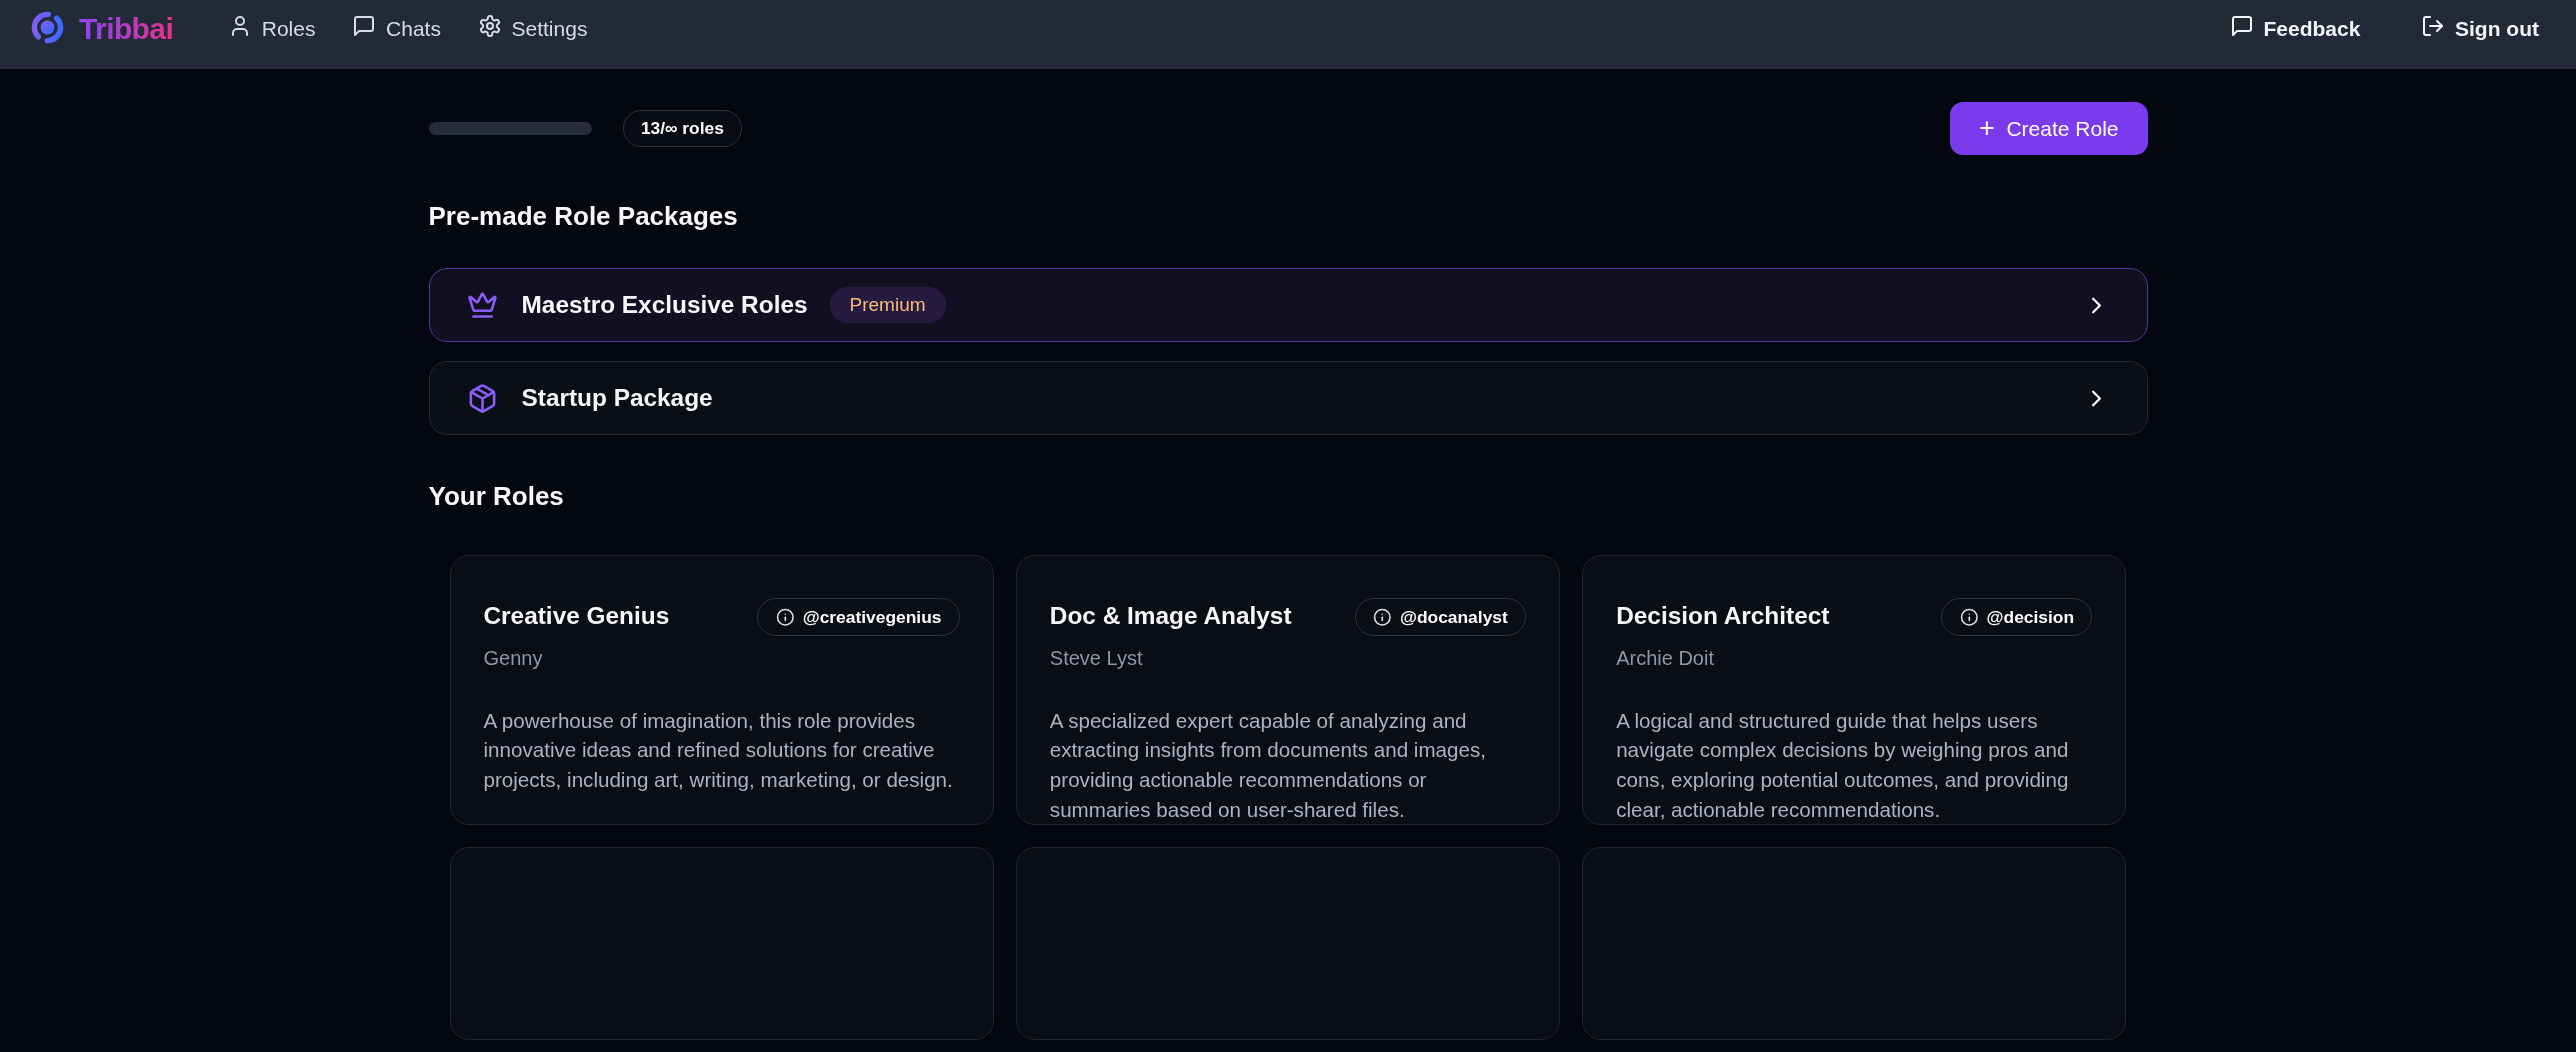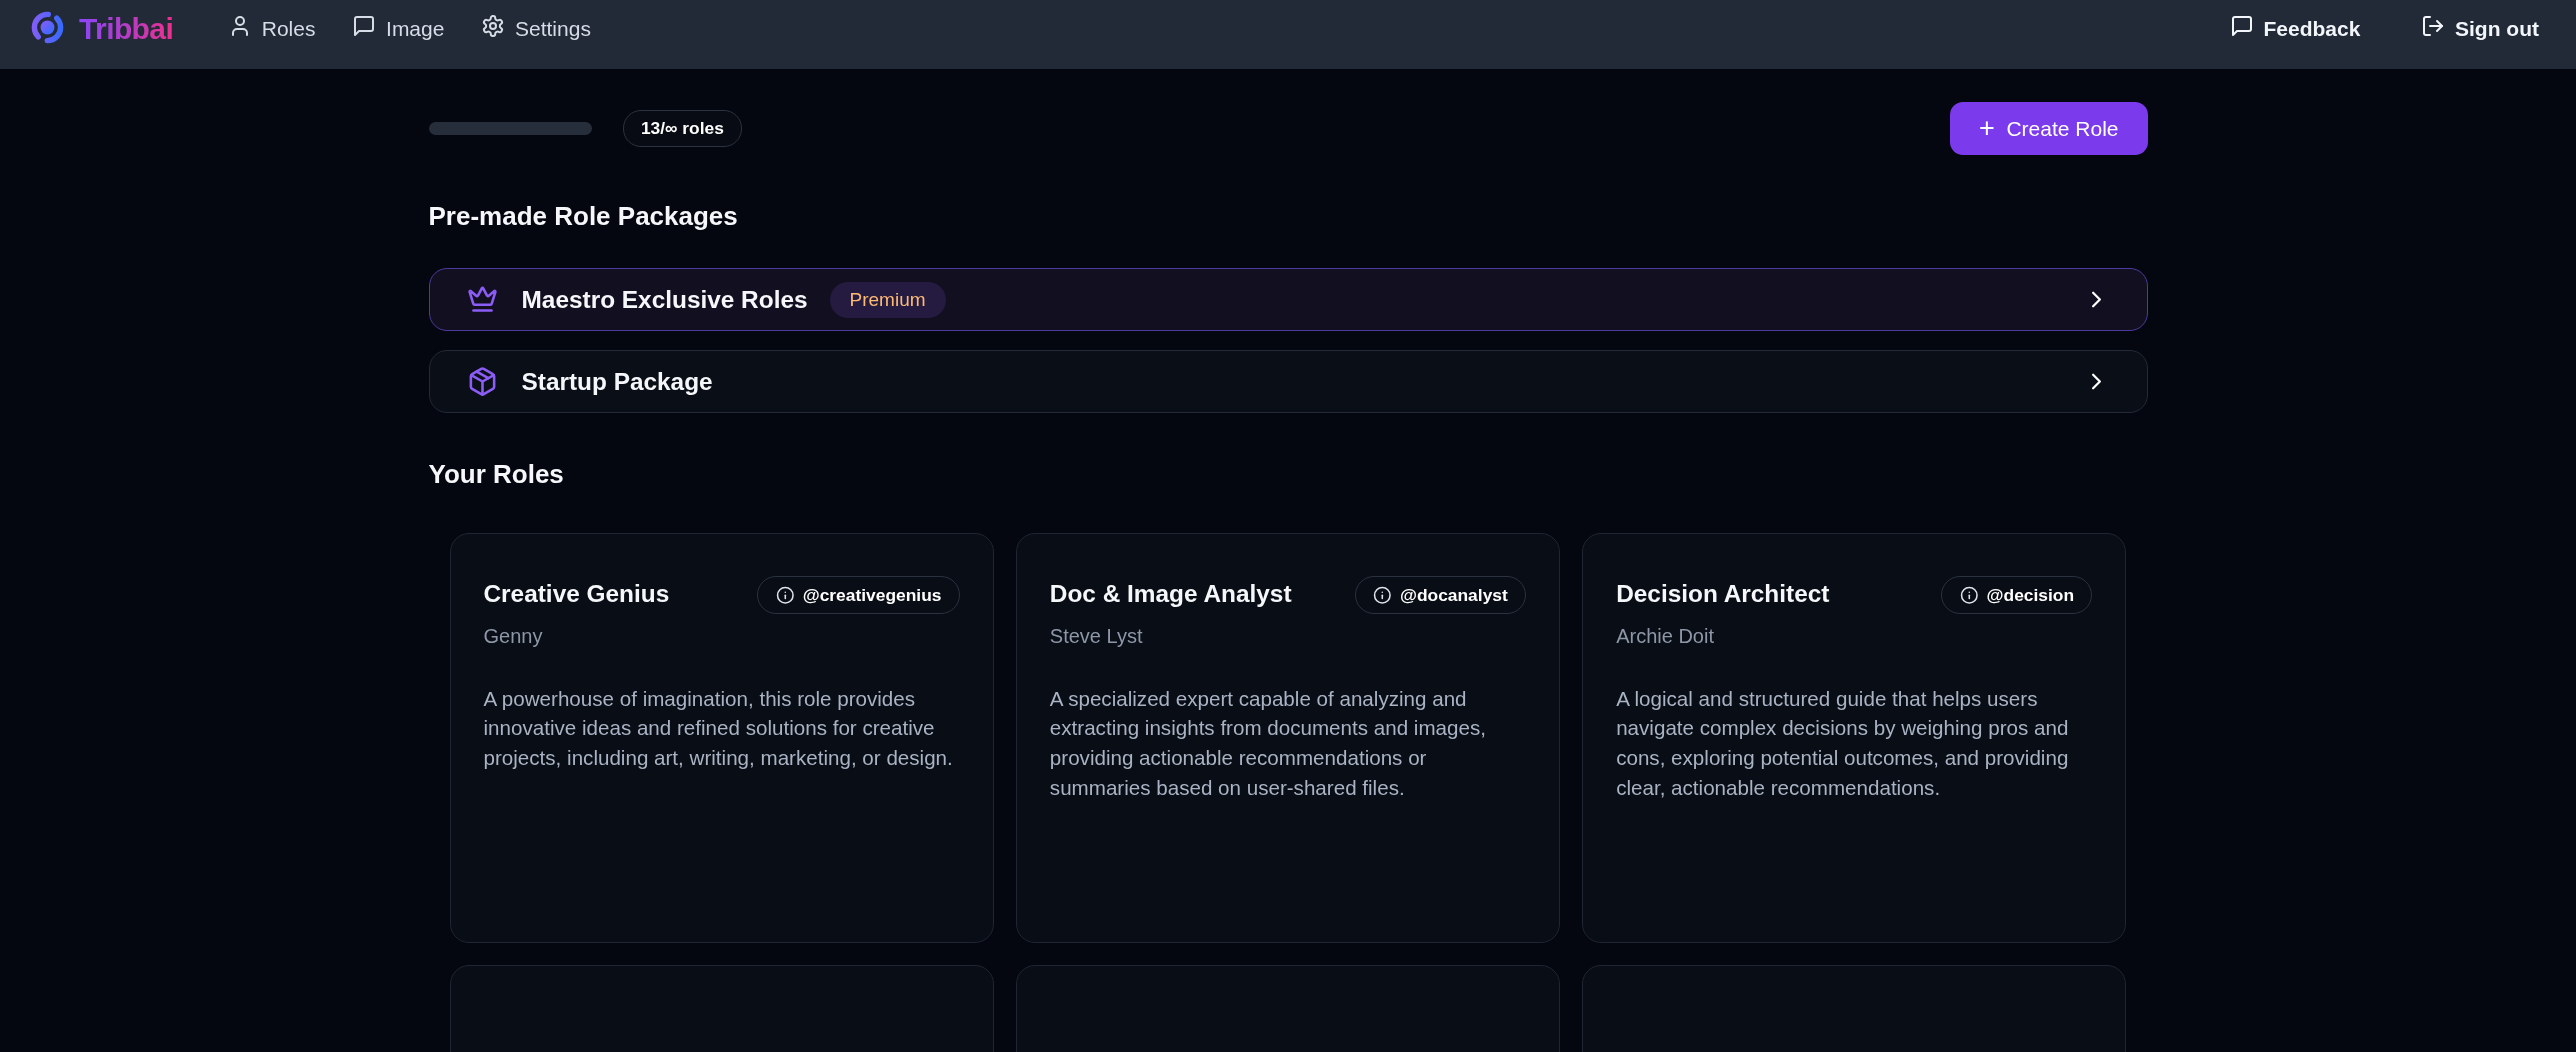--- a/index.html
+++ b/index.html
@@ -52,21 +52,21 @@
     font-size:21px; font-family:inherit;
   }
   .create-btn .plus { font-size:27px; font-weight:400; line-height:1; }
 
   .section-heading { font-size:26px; font-weight:bold; color:#f5f7fa; }
   .heading-packages { margin-top:46px; margin-bottom:36px; }
   .heading-roles { margin-top:46px; margin-bottom:43px; }
 
   
   .package-row {
-    height:63px; border-radius:18px; margin-bottom:19px;
+    height:74px; border-radius:18px; margin-bottom:19px;
     background:#0a0e17; border:1.3px solid #232936;
     display:flex; align-items:center; padding:0 37px;
     cursor:pointer;
   }
   .package-row.premium { background:#120f20; border-color:#4c3b9e; }
   .package-row svg.pkg-icon { width:31px; height:31px; color:#8b5cf6; flex:none; }
   .package-title { font-size:24.4px; font-weight:600; color:#f5f7fa; margin-left:24px; }
   .premium-badge {
     margin-left:22px; background:#251b41; color:#fdba74;
     font-size:19px; padding:7px 20px; border-radius:20.6px;
@@ -74,21 +74,21 @@
   .package-row .chevron { margin-left:auto; width:27px; height:27px; color:#ffffff; }
 
   
   .cards-grid {
     width:1677px; margin:0 auto;
     display:grid; grid-template-columns:repeat(3,1fr);
     column-gap:22px; row-gap:22px;
   }
   .role-card {
     background:#090d15; border:1.3px solid #1f2532; border-radius:19px;
-    padding:46px 33px 49px; height:410px; cursor:pointer;
+    padding:46px 33px 49px; height:270px; cursor:pointer;
   }
   .role-card.partial { height:193px; padding:0; }
   .card-head { display:flex; justify-content:space-between; align-items:flex-start; }
   .card-title { font-size:24.4px; font-weight:bold; color:#f5f7fa; }
   .handle-badge {
     display:flex; align-items:center; gap:8.4px; flex:none;
     border:1.3px solid #2a313f; border-radius:642px; padding:7.7px 17.4px;
     font-size:17.4px; font-weight:bold; color:#ffffff; margin-top:-3.9px;
   }
   .handle-badge svg { width:18.6px; height:18.6px; color:#dfe4ec; }
@@ -124,21 +124,21 @@
         </svg>
       </span>
       <span>Roles</span>
     </a>
     <a class="nav-link">
       <span>
         <svg viewBox="0 0 24 24" fill="none" stroke="currentColor" stroke-width="2" stroke-linecap="round" stroke-linejoin="round" width="24" height="24">
           <path d="M21 15a2 2 0 0 1-2 2H7l-4 4V5a2 2 0 0 1 2-2h14a2 2 0 0 1 2 2z"></path>
         </svg>
       </span>
-      <span>Image</span>
+      <span>Chats</span>
     </a>
     <a class="nav-link">
       <span>
         <svg viewBox="0 0 24 24" fill="none" stroke="currentColor" stroke-width="2" stroke-linecap="round" stroke-linejoin="round" width="24" height="24">
           <path d="M12.22 2h-.44a2 2 0 0 0-2 2v.18a2 2 0 0 1-1 1.73l-.43.25a2 2 0 0 1-2 0l-.15-.08a2 2 0 0 0-2.73.73l-.22.38a2 2 0 0 0 .73 2.73l.15.1a2 2 0 0 1 1 1.72v.51a2 2 0 0 1-1 1.74l-.15.09a2 2 0 0 0-.73 2.73l.22.38a2 2 0 0 0 2.73.73l.15-.08a2 2 0 0 1 2 0l.43.25a2 2 0 0 1 1 1.73V20a2 2 0 0 0 2 2h.44a2 2 0 0 0 2-2v-.18a2 2 0 0 1 1-1.73l.43-.25a2 2 0 0 1 2 0l.15.08a2 2 0 0 0 2.73-.73l.22-.39a2 2 0 0 0-.73-2.73l-.15-.08a2 2 0 0 1-1-1.74v-.5a2 2 0 0 1 1-1.74l.15-.09a2 2 0 0 0 .73-2.73l-.22-.38a2 2 0 0 0-2.73-.73l-.15.08a2 2 0 0 1-2 0l-.43-.25a2 2 0 0 1-1-1.73V4a2 2 0 0 0-2-2z"></path>
           <circle cx="12" cy="12" r="3"></circle>
         </svg>
       </span>
       <span>Settings</span>
     </a>

